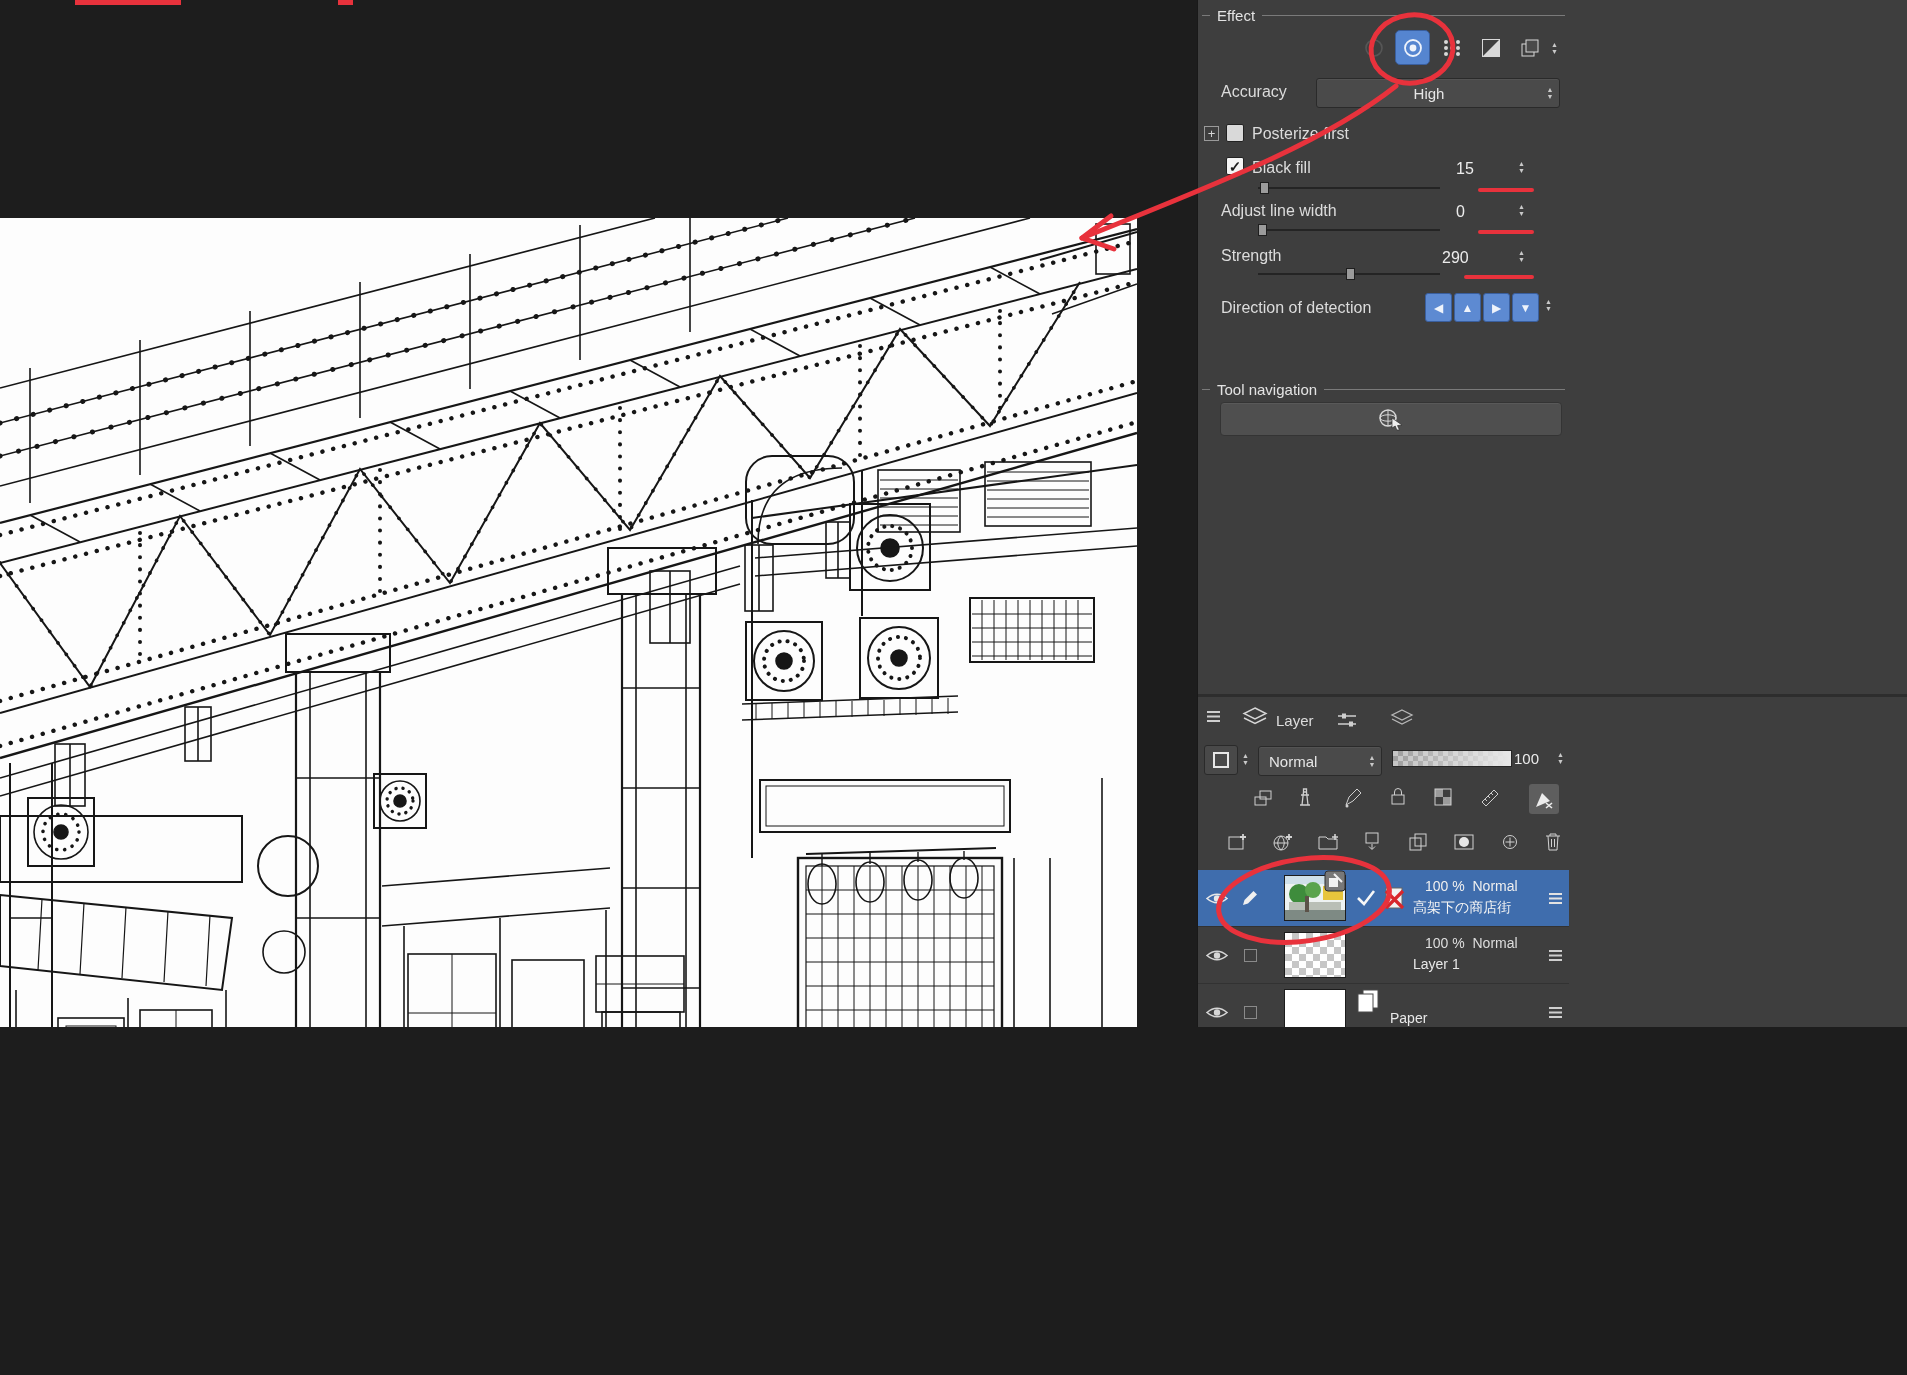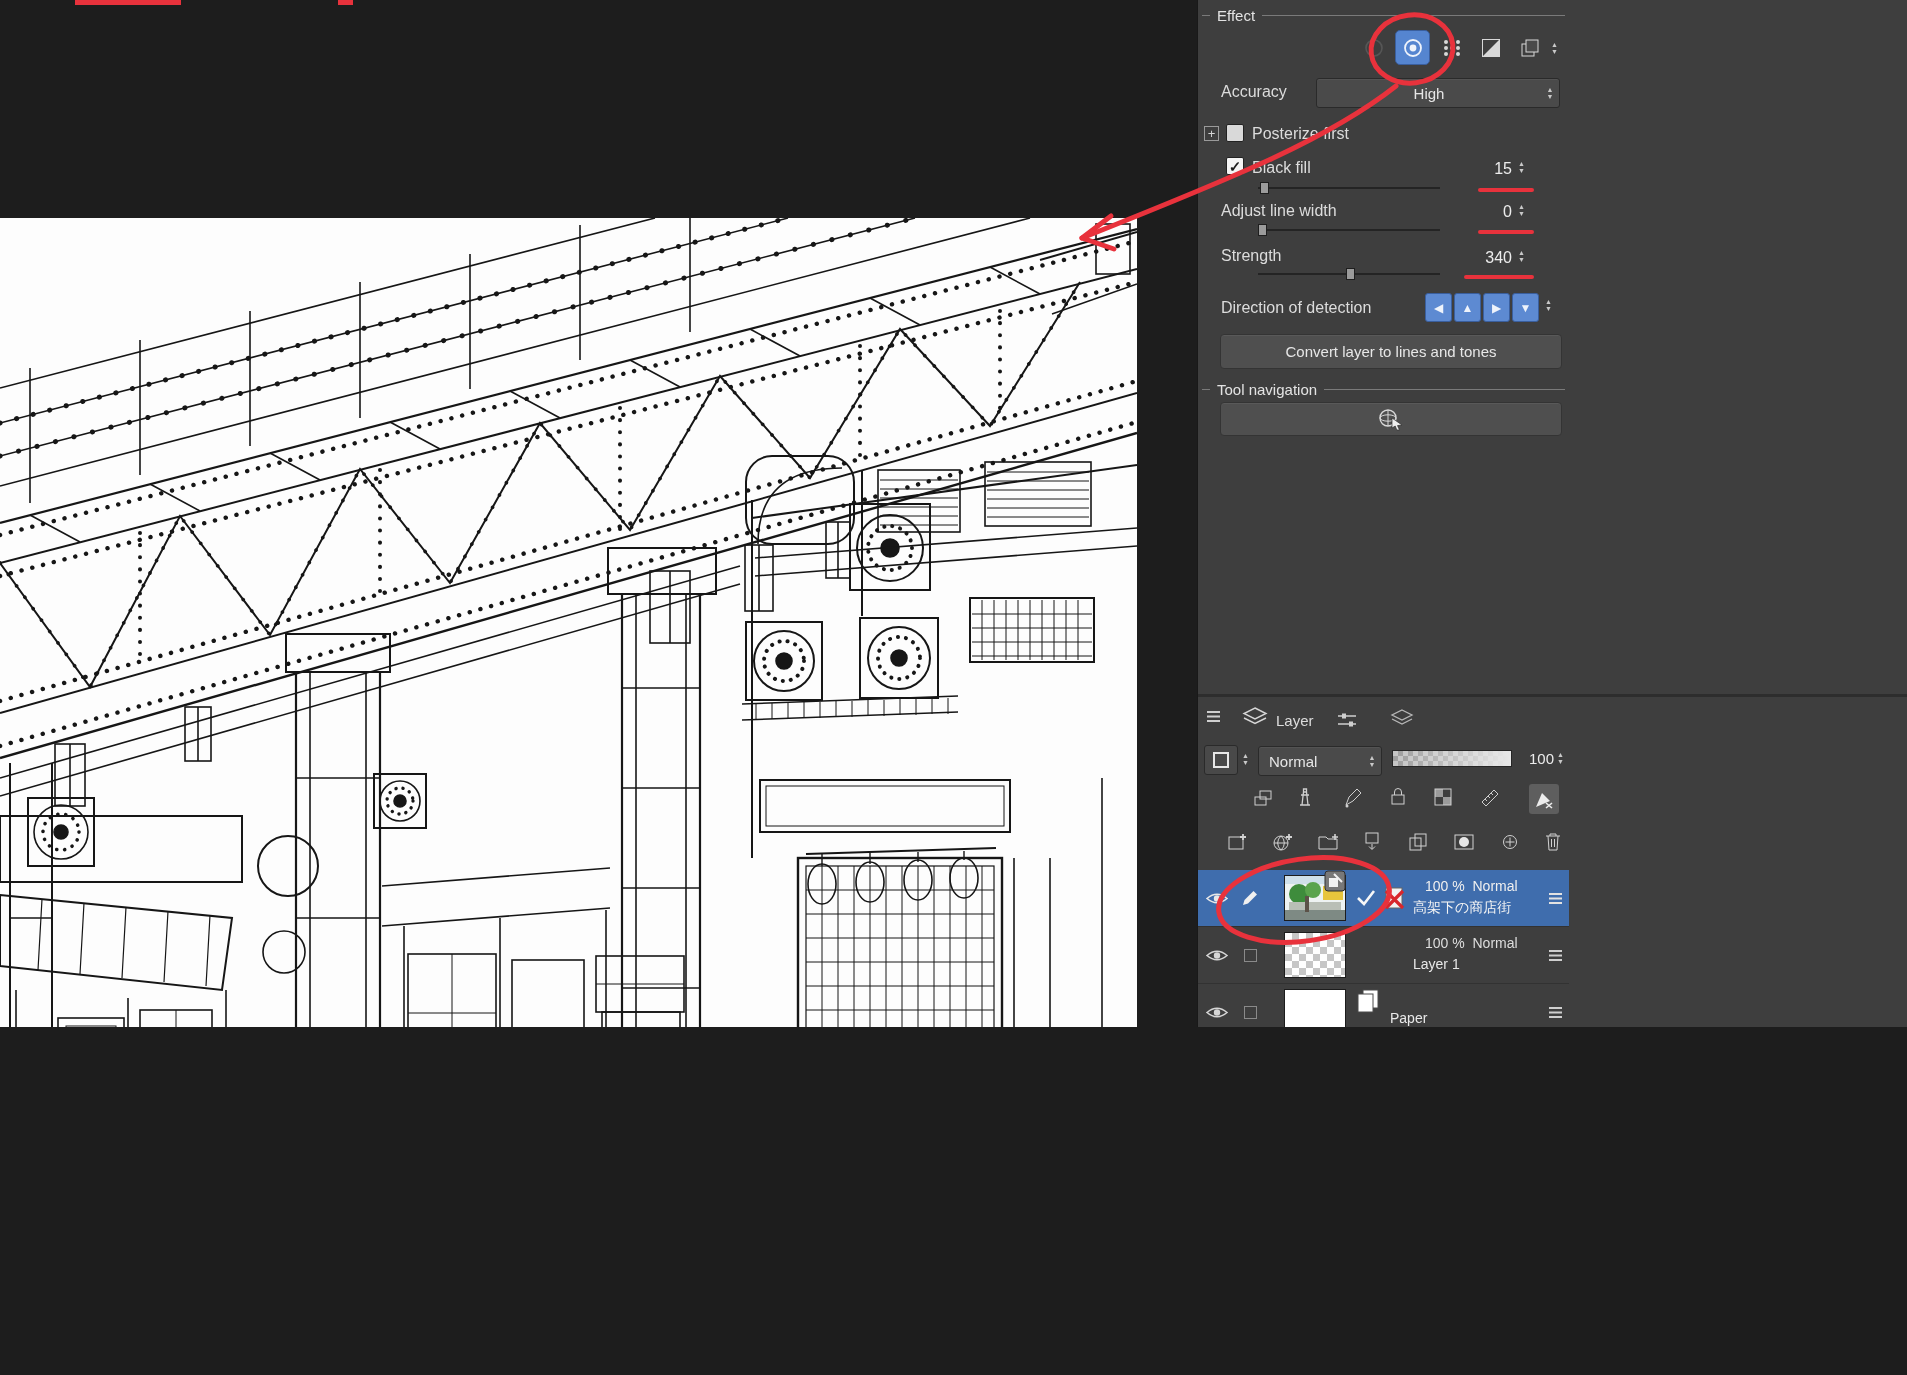--- a/index.html
+++ b/index.html
@@ -9,21 +9,21 @@
   .canvas{position:absolute;left:0;top:218px;width:1137px;height:1157px;background:#fdfdfd;}
   .canvas svg{display:block;}
   
   .panel{position:absolute;left:1197px;top:0;width:710px;height:1375px;background:#3e3e3e;
          border-left:1px solid #191919;color:#dcdcdc;}
   .panel *{box-sizing:border-box;}
   .abs{position:absolute;}
   .sechead{position:absolute;display:flex;align-items:center;gap:7px;font-size:15px;color:#e3e3e3;}
   .rule{height:1px;background:#7a7a7a;}
   .plabel{position:absolute;font-size:16px;color:#dcdcdc;white-space:nowrap;}
-  .pval{position:absolute;font-size:16px;color:#ececec;text-align:right;}
+  .pval{position:absolute;font-size:16px;color:#ececec;}
   .stepper{display:flex;flex-direction:column;align-items:center;justify-content:center;}
   .stepper span{font-size:7px;line-height:7px;color:#c9c9c9;}
   .dd{position:absolute;background:#4a4a4a;border:1px solid #2a2a2a;border-radius:3px;
       display:flex;align-items:center;box-shadow:inset 0 1px 0 rgba(255,255,255,.05);}
   .dd .dd-val{flex:1;text-align:center;font-size:15px;color:#e6e6e6;}
   .dd .stepper{width:18px;}
   .fxicons{position:absolute;display:flex;align-items:center;gap:4px;}
   .fxbtn{width:35px;height:35px;border-radius:5px;display:flex;align-items:center;justify-content:center;}
   .fxbtn.selected{background:#5585d0;border:1px solid #39movie5f9e;}
   .fxbtn.selected{background:#5585d0;border:1px solid #3a5f9e;}
@@ -322,21 +322,21 @@
     <div class="pval" style="left:258px;top:203px;width:56px">0</div>
     <div class="stepper abs" style="left:320px;top:203px">
         <span>▲</span>
         <span>▼</span>
       </div>
     <div class="redline" style="left:280px;top:230px;width:56px"></div>
     <div class="track" style="left:60px;top:229px;width:182px"></div>
     <div class="handle" style="left:60px;top:224px"></div>
 
     <div class="plabel" style="left:23px;top:247px">Strength</div>
-    <div class="pval" style="left:244px;top:249px;width:70px">340</div>
+    <div class="pval" style="left:244px;top:249px;width:70px">290</div>
     <div class="stepper abs" style="left:320px;top:249px">
         <span>▲</span>
         <span>▼</span>
       </div>
     <div class="redline" style="left:266px;top:275px;width:70px"></div>
     <div class="track" style="left:60px;top:273px;width:182px"></div>
     <div class="handle" style="left:148px;top:268px"></div>
 
     <div class="plabel" style="left:23px;top:299px">Direction of detection</div>
     <div class="dirgroup" style="left:227px;top:293px">
@@ -351,23 +351,20 @@
         </div>
       <div class="dirbtn">
           <span>▼</span>
         </div>
     </div>
     <div class="stepper abs" style="left:347px;top:298px">
         <span>▲</span>
         <span>▼</span>
       </div>
 
-    <div class="bigbtn" style="left:22px;top:334px;width:342px;height:35px">
-      <span>Convert layer to lines and tones</span>
-    </div>
 
     <div class="sechead" style="left:4px;top:381px;width:363px;">
       <span class="rule" style="width:8px"></span>
       <span>Tool navigation</span>
       <span class="rule" style="flex:1"></span>
     </div>
     <div class="bigbtn" style="left:22px;top:402px;width:342px;height:34px">
       <svg width="28" height="24">
         <circle cx="11" cy="11" r="8" stroke="#d8d8d8" fill="none" stroke-width="1.4"></circle>
         <ellipse cx="11" cy="11" rx="8" ry="3.2" stroke="#d8d8d8" fill="none" stroke-width="1"></ellipse>

